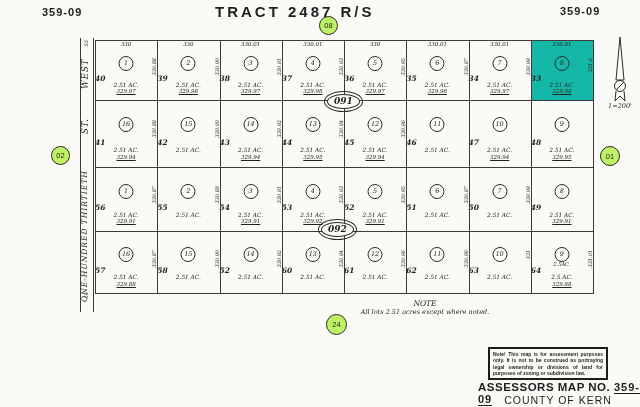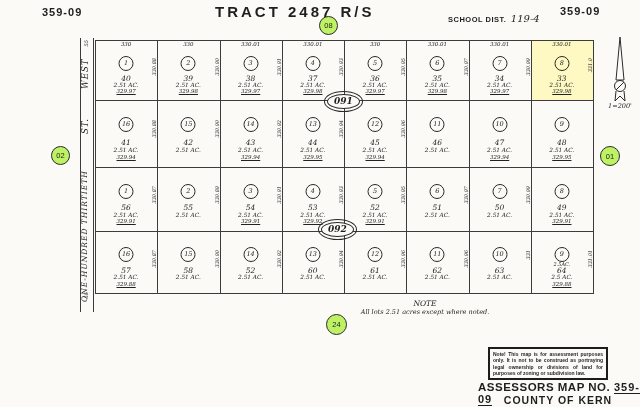--- a/index.html
+++ b/index.html
@@ -16,55 +16,51 @@
   .circ{border:1px solid #2a2a2a;border-radius:50%;display:flex;align-items:center;justify-content:center;
         background:#bef264;font-size:7.5px;}
   
   .vline{width:1px;background:#3c3c3c;}
   .vtext{writing-mode:vertical-rl;transform:rotate(180deg);font-size:8.5px;letter-spacing:1px;
          font-family:"DejaVu Serif",serif;font-style:italic;text-align:center;}
   .vtiny{writing-mode:vertical-rl;transform:rotate(180deg);font-size:5px;font-family:"DejaVu Serif",serif;font-style:italic;}
   
   .gline{background:#3c3c3c;position:absolute;}
   .parcel{position:absolute;box-sizing:border-box;}
-  .parcel.hl{background:#fef9c3;}
+  .parcel.hl{background:#14b8a6;}
   .parcel span{position:absolute;display:block;font-family:"DejaVu Serif",serif;font-style:italic;color:#222;}
   .tdim{top:1px;left:0;width:100%;text-align:center;font-size:5.5px;}
   .pcircle{left:50%;transform:translateX(-50%);top:26%;width:13px;height:13px;border:1px solid #2a2a2a;
            border-radius:50%;text-align:center;line-height:12px;font-size:6.5px;background:transparent;}
   .cnote{top:48%;left:0;width:100%;text-align:center;font-size:5px;}
   .sdim{right:0px;top:30%;writing-mode:vertical-rl;transform:rotate(180deg);font-size:5px;}
-  .lotno{top:57%;left:0;width:100%;text-align:center;font-size:7.5px;font-weight:normal;}
+  .lotno{top:57%;left:0;width:100%;text-align:left;font-size:7.5px;font-weight:bold;}
   .areatxt{top:70%;left:0;width:100%;text-align:center;font-size:5.8px;}
   .bdim{top:80%;left:0;width:100%;text-align:center;font-size:5.5px;text-decoration:underline;}
   
   .ellipse{border:1px solid #2a2a2a;outline:1px solid #2a2a2a;outline-offset:2px;border-radius:50%;
            background:#fbfaf6;font-size:9px;padding:0 6px;line-height:13px;
            font-family:"DejaVu Serif",serif;font-style:italic;font-weight:bold;}
   
   .note-title{font-size:7.5px;text-align:center;}
   .note-text{font-size:6.5px;text-align:center;}
   .disc{border:2px solid #1c1c1c;background:#fbfaf6;font-size:5px;font-weight:bold;line-height:1.25;
         padding:2px 3px;text-align:justify;}
   .assessors{font-size:11.5px;font-weight:bold;letter-spacing:.5px;}
   .assessors .val{font-weight:bold;border-bottom:1px solid #1c1c1c;font-size:11px;letter-spacing:1px;}
-  .county{font-size:10.5px;font-weight:bold;letter-spacing:1px;text-align:center;}
+  .county{font-size:10.5px;font-weight:normal;letter-spacing:1px;text-align:center;}
   svg{display:block;}
 </style>
 </head>
 <body>
 
 <div id="page">
 
   <div class="abs mapno" style="left:42px;top:6px;">359-09</div>
   <div class="abs title" style="left:215px;top:3px;">TRACT 2487 R/S</div>
-  <div class="abs" style="left:448px;top:8px;">
-    <span class="school">SCHOOL DIST.</span>
-    <span class="school-val hand">119-4</span>
-  </div>
   <div class="abs mapno" style="left:560px;top:5px;">359-09</div>
   <div class="abs circ" style="left:319px;top:16px;width:17px;height:17px;">08</div>
 
   <div class="abs vline" style="left:80px;top:38px;height:274px;"></div>
   <div class="abs vline" style="left:93px;top:38px;height:274px;"></div>
   <div class="abs vtiny" style="left:83px;top:40px;">55</div>
   <div class="abs vtext" style="left:80px;top:50px;height:48px;">WEST</div>
   <div class="abs vtext" style="left:80px;top:112px;height:28px;">ST.</div>
   <div class="abs vtext" style="left:80px;top:166px;height:140px;font-size:7.5px;">ONE-HUNDRED THIRTIETH</div>
   <div class="abs vtiny" style="left:83px;top:292px;">55</div>

